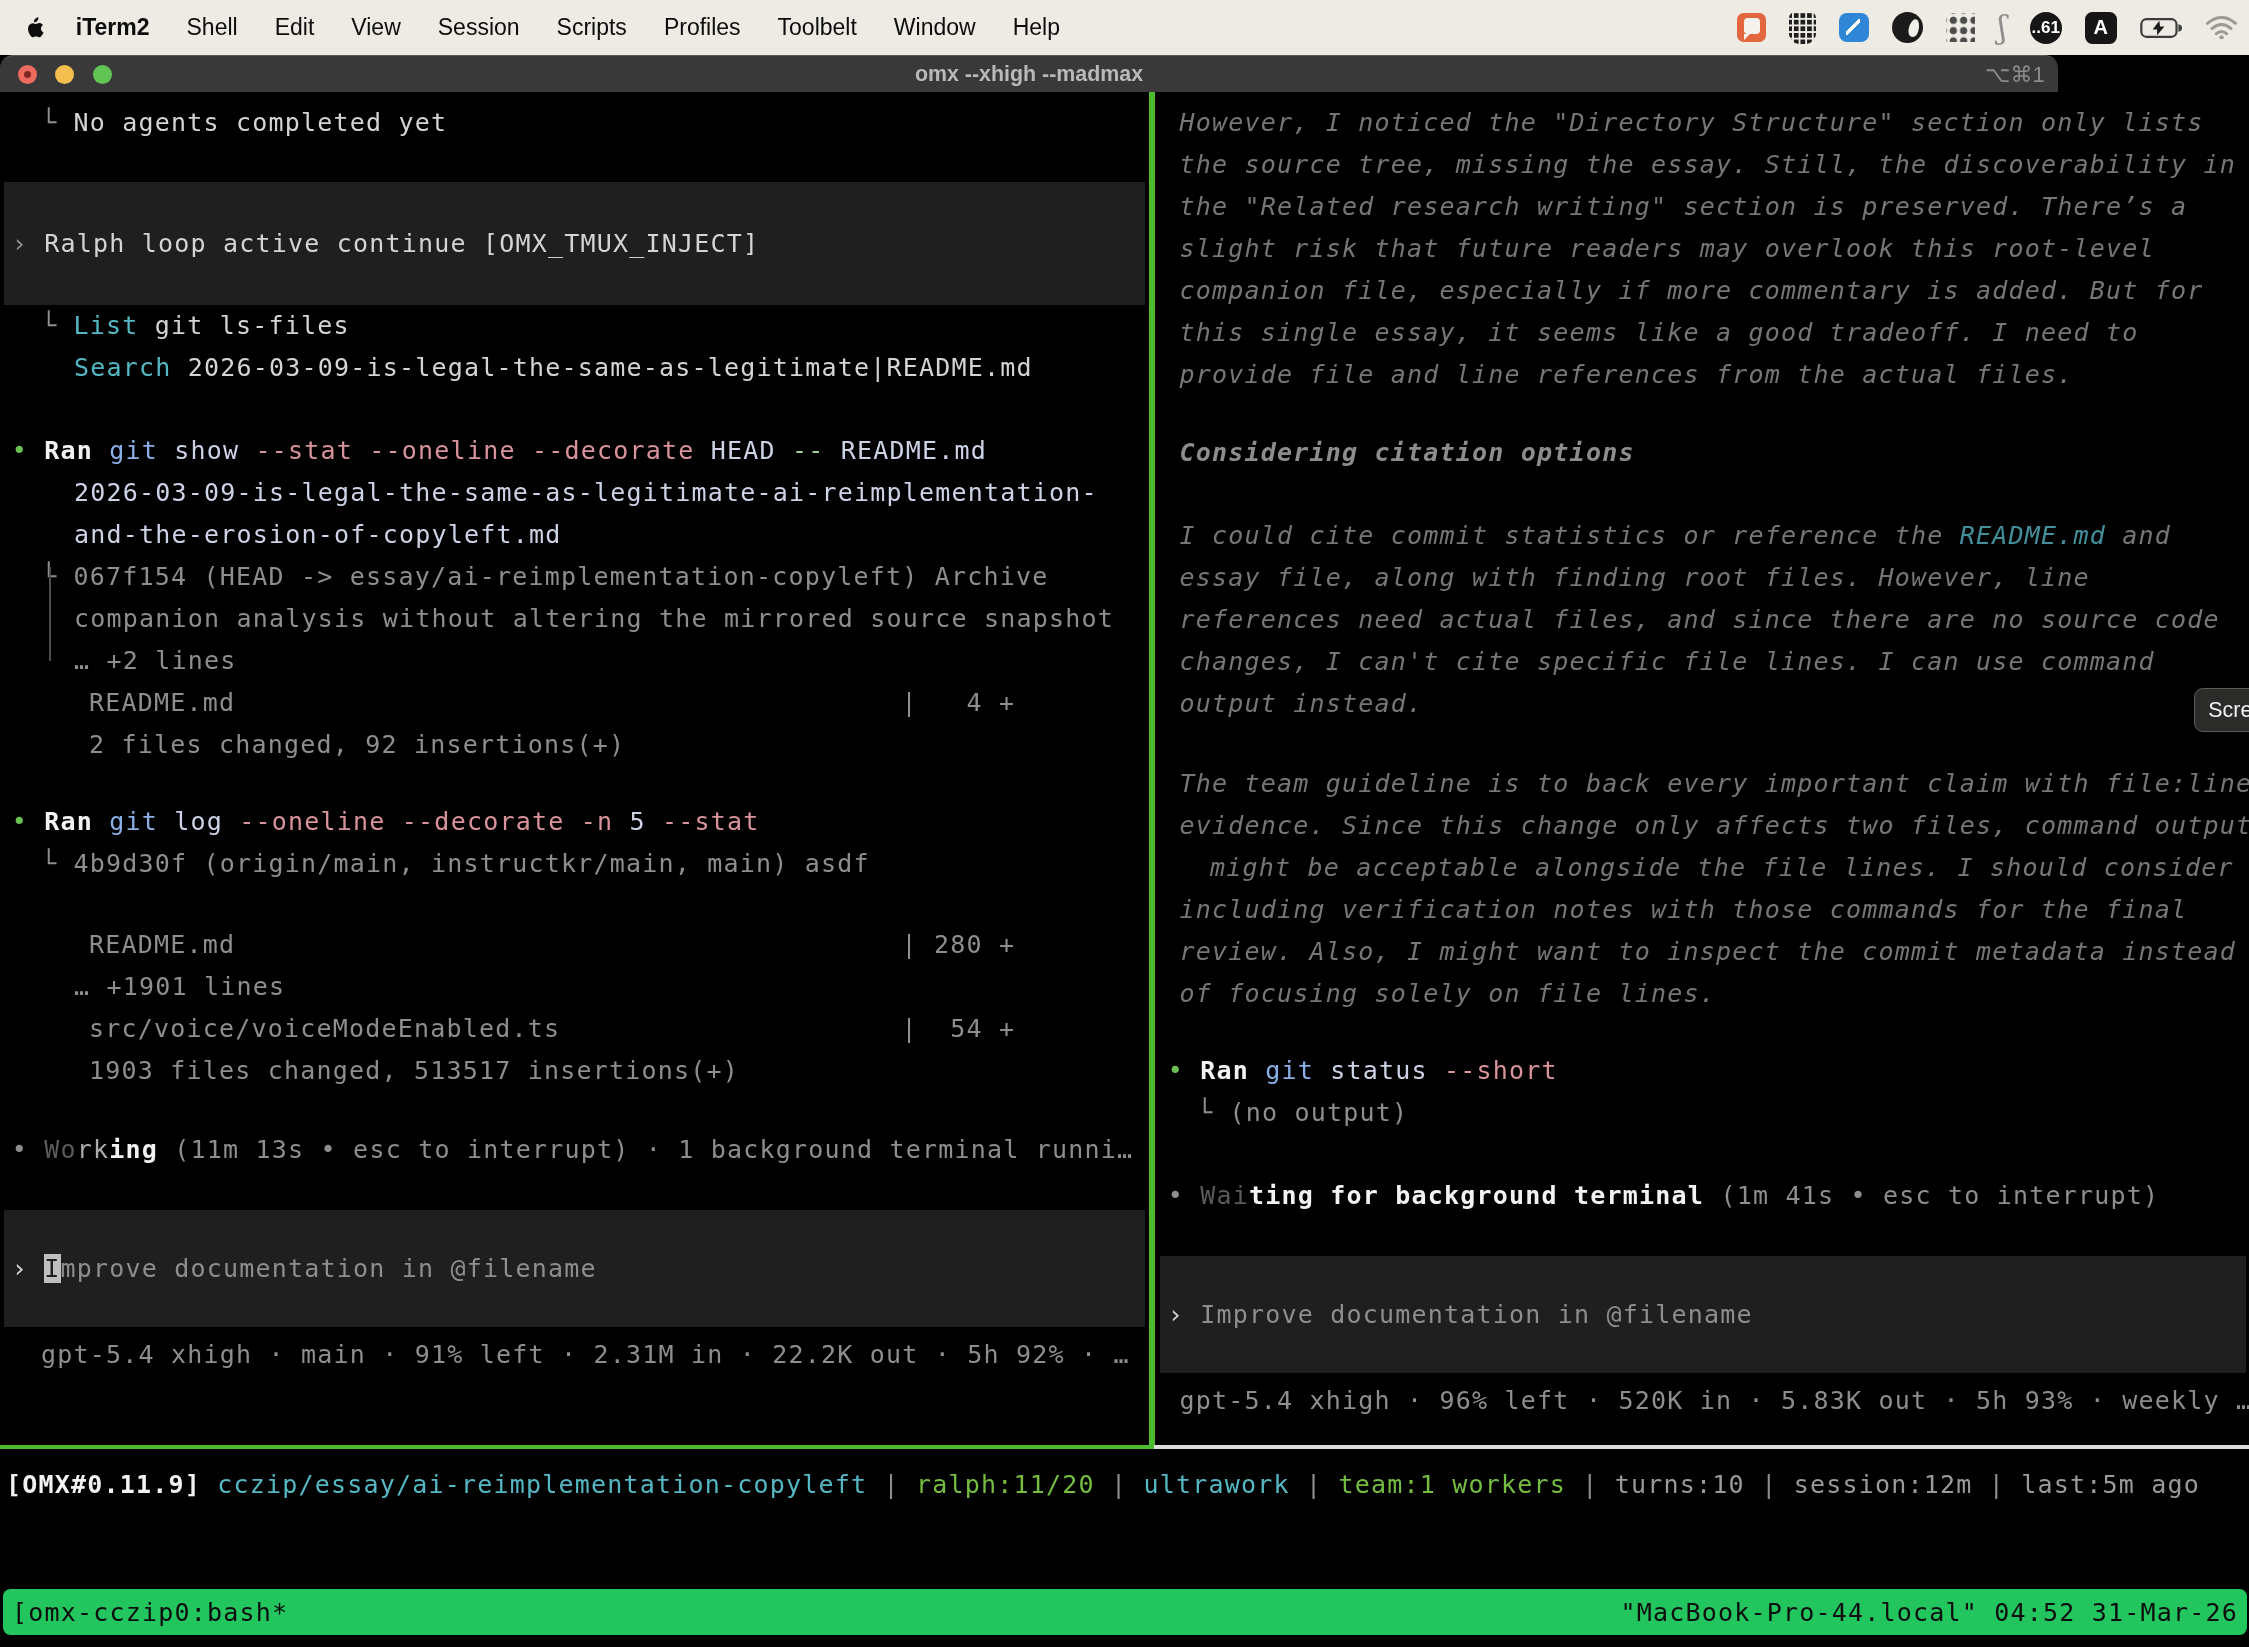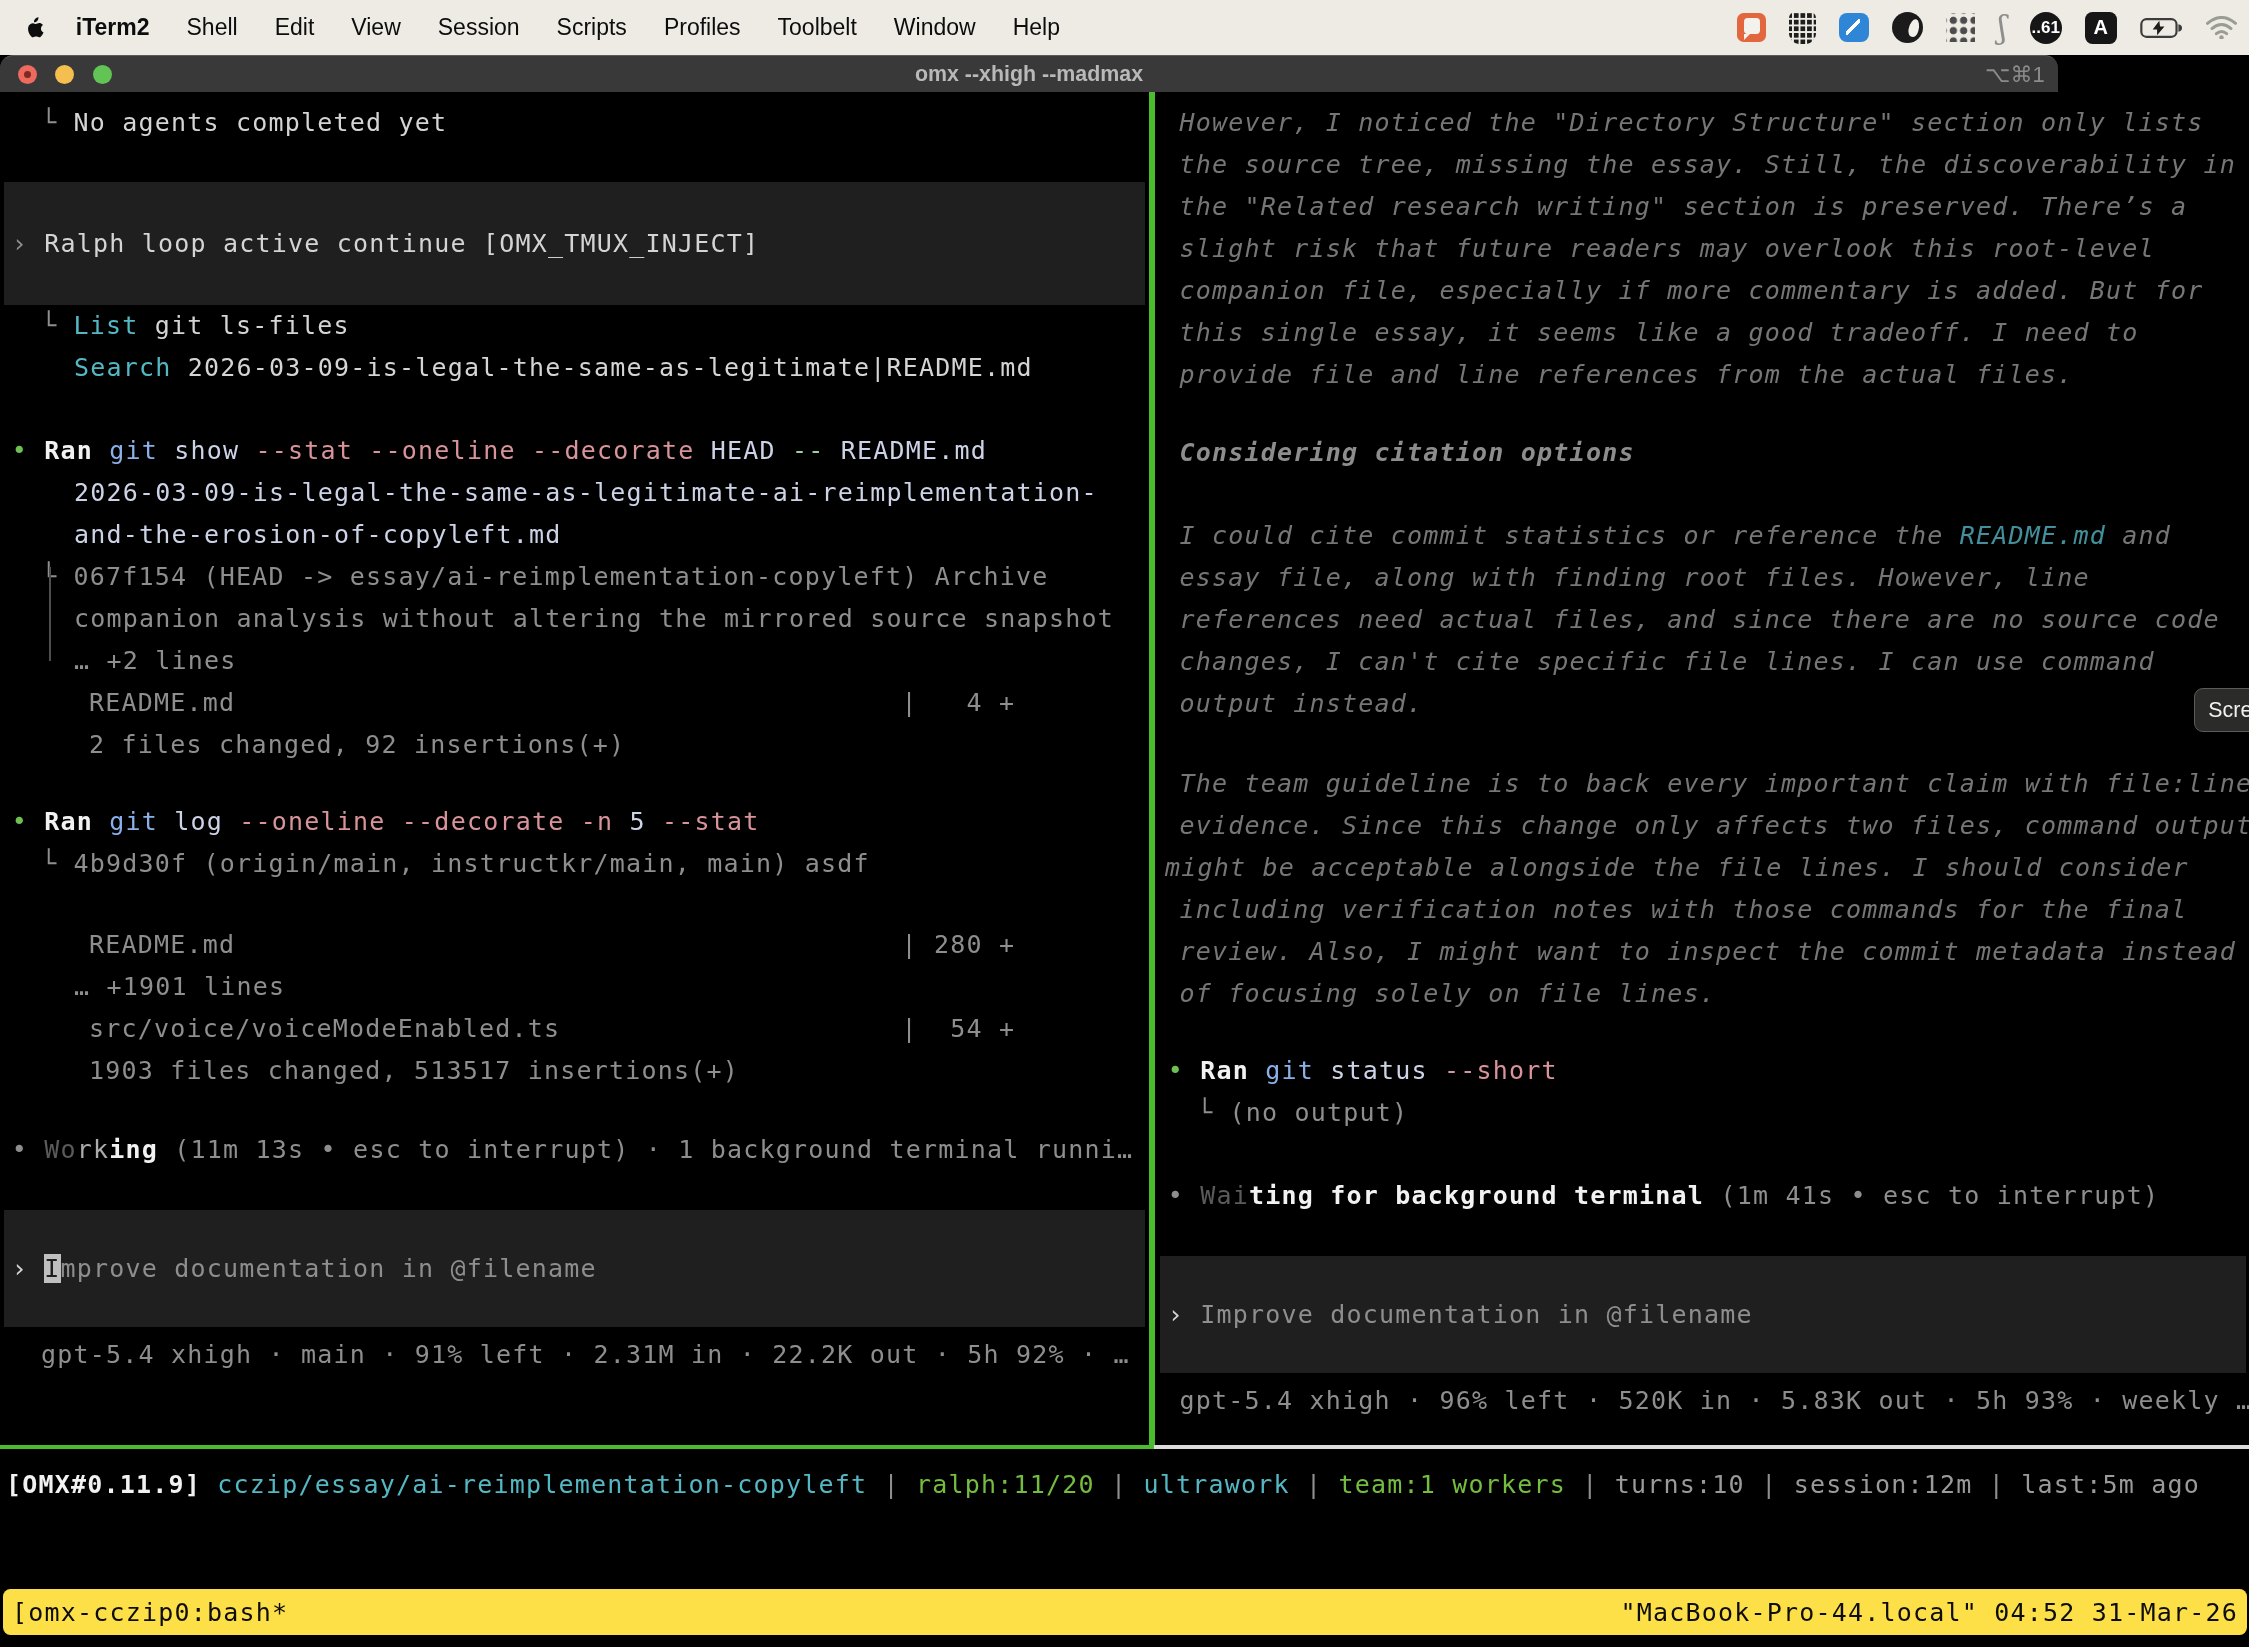--- a/index.html
+++ b/index.html
@@ -81,21 +81,21 @@
   .c-itb { color:#8d8d8d; font-style:italic; font-weight:bold; }
   .c-itcy{ color:#43909c; font-style:italic; }
   .c-grn2{ color:#74bd3f; }
 
   .guide { position:absolute; left:49px; top:475px; width:1.5px; height:94px; background:#4e4e4e; }
 
   
   .omxbar { position:absolute; top:1464px; left:0; width:2250px; height:42px; }
 
   
-  .tmuxbar { position:absolute; top:1589px; left:3px; width:2244px; height:46px; background:#fde047;
+  .tmuxbar { position:absolute; top:1589px; left:3px; width:2244px; height:46px; background:#22c55e;
              border-radius:7.4px; display:flex; align-items:center; padding:0 8.9px; }
   .tmux-left  { color:#0d0d0d; font-size:25px; letter-spacing:1.2px; font-family:"DejaVu Sans Mono", monospace; }
   .tmux-right { margin-left:auto; color:#0d0d0d; font-size:25px; letter-spacing:1.2px;
                 font-family:"DejaVu Sans Mono", monospace; }
 
   
   .overlaybtn { position:absolute; left:2194px; top:688px; width:89px; height:44px; background:#2b2b29;
                 border:1.5px solid #5b5b59; border-radius:8.9px; color:#f2f2f2; font-size:21.4px;
                 display:flex; align-items:center; padding-left:13.3px; }
 
@@ -211,21 +211,21 @@
       <div class="row" style="padding-left: 23.6px;"><span class="tk c-it">this single essay, it seems like a good tradeoff. I need to</span></div>
       <div class="row" style="padding-left: 23.6px;"><span class="tk c-it">provide file and line references from the actual files.</span></div>
       <div class="row" style="margin-top: 36px; padding-left: 23.6px;"><span class="tk c-itb">Considering citation options</span></div>
       <div class="row" style="margin-top: 41px; padding-left: 23.6px;"><span class="tk c-it">I could cite commit statistics or reference the </span><span class="tk c-itcy">README.md</span><span class="tk c-it"> and</span></div>
       <div class="row" style="padding-left: 23.6px;"><span class="tk c-it">essay file, along with finding root files. However, line</span></div>
       <div class="row" style="padding-left: 23.6px;"><span class="tk c-it">references need actual files, and since there are no source code</span></div>
       <div class="row" style="padding-left: 23.6px;"><span class="tk c-it">changes, I can't cite specific file lines. I can use command</span></div>
       <div class="row" style="padding-left: 23.6px;"><span class="tk c-it">output instead.</span></div>
       <div class="row" style="margin-top: 38px; padding-left: 23.6px;"><span class="tk c-it">The team guideline is to back every important claim with file:line</span></div>
       <div class="row" style="padding-left: 23.6px;"><span class="tk c-it">evidence. Since this change only affects two files, command output</span></div>
-      <div class="row" style="padding-left: 9px;"><span class="tk c-it">might be acceptable alongside the file lines. I should consider</span></div>
+      <div class="row" style="padding-left: 23px; margin-left: 31px;"><span class="tk c-it">might be acceptable alongside the file lines. I should consider</span></div>
       <div class="row" style="padding-left: 23.6px;"><span class="tk c-it">including verification notes with those commands for the final</span></div>
       <div class="row" style="padding-left: 23.6px;"><span class="tk c-it">review. Also, I might want to inspect the commit metadata instead</span></div>
       <div class="row" style="padding-left: 23.6px;"><span class="tk c-it">of focusing solely on file lines.</span></div>
       <div class="row" style="margin-top: 35px; padding-left: 11.8px;"><span class="tk c-gb">• </span><span class="tk c-wb">Ran </span><span class="tk c-bl">git </span><span class="tk c-lv">status </span><span class="tk c-pk">--short</span></div>
       <div class="row" style="padding-left: 41px;"><span class="tk c-dim">└ </span><span class="tk c-dim">(no output)</span></div>
       <div class="row" style="margin-top: 41px; padding-left: 11.8px;"><span class="tk c-dim">• </span><span class="tk c-sh1">Wai</span><span class="tk c-wb">ting for background terminal</span><span class="tk c-dim"> (1m 41s • esc to interrupt)</span></div>
       <div class="boxrow" style="margin-top: 39px; height: 117px; padding-left: 7.4px;"><span class="tk c-fg">› </span><span class="tk c-dim">Improve documentation in @filename</span></div>
       <div class="row" style="margin-top: 6.6px; padding-left: 23.6px;"><span class="tk c-dim">gpt-5.4 xhigh · 96% left · 520K in · 5.83K out · 5h 93% · weekly …</span></div>
     </div>
   <div class="pane-border-left"></div>

